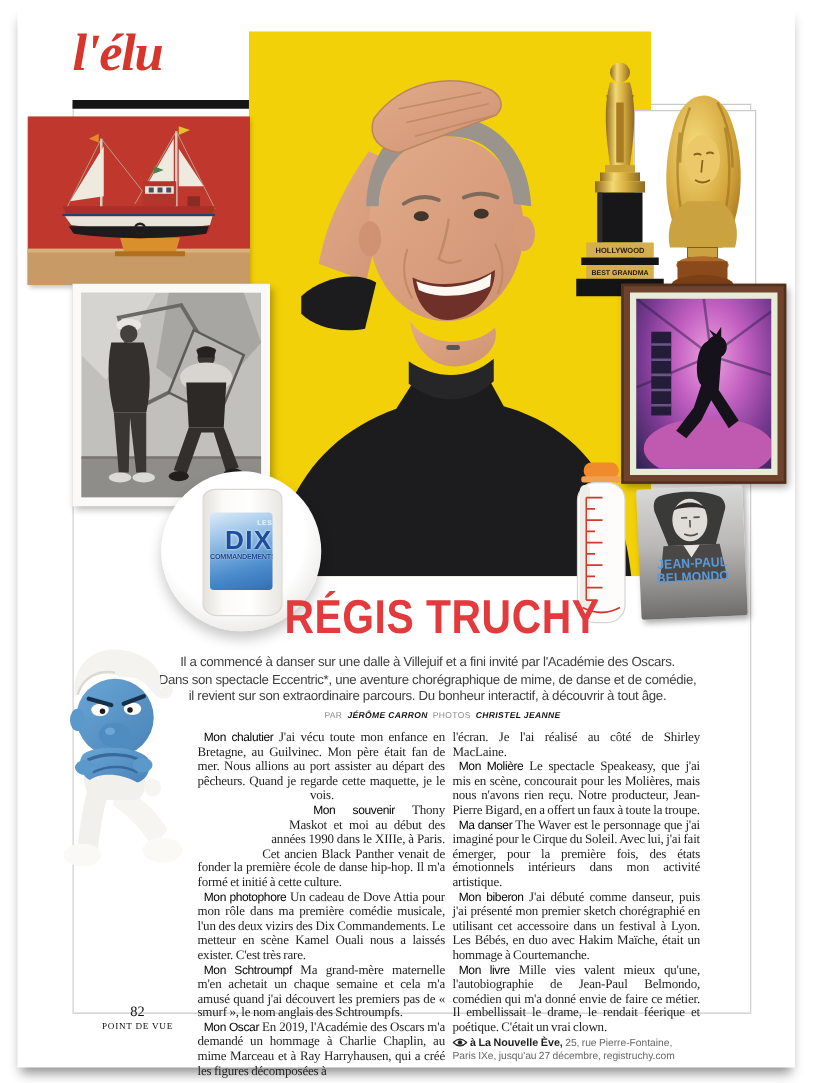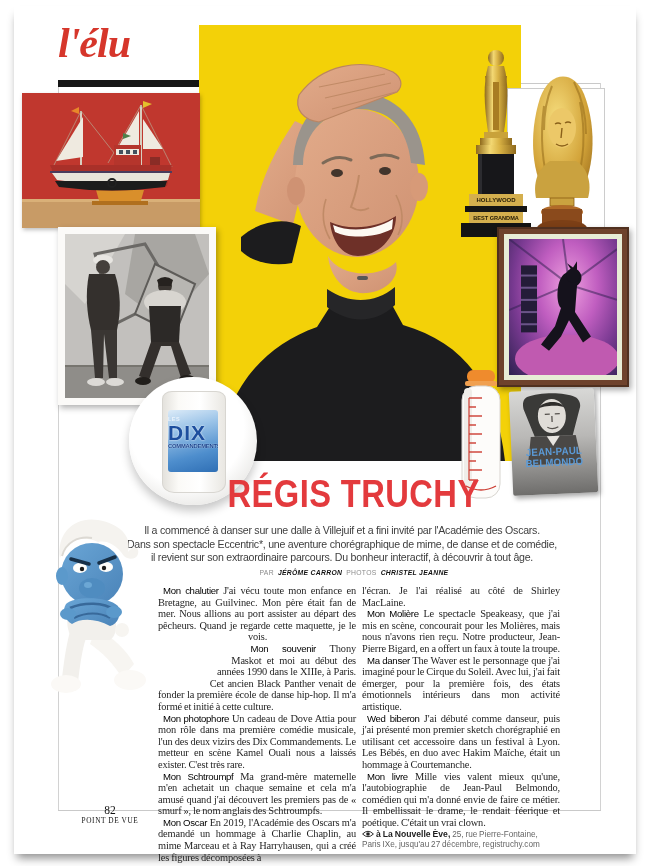--- a/index.html
+++ b/index.html
@@ -55,21 +55,21 @@
     border:2px solid #50301f;padding:5px;box-sizing:border-box;box-shadow:2px 3px 6px rgba(0,0,0,.35);}
   .waver .mat{width:100%;height:100%;background:#e7ecd6;padding:5px;box-sizing:border-box;}
   .waver .img{width:100%;height:100%;position:relative;overflow:hidden;
     background:radial-gradient(ellipse at 55% 35%, #f0a2e0 0%, #c05ec0 35%, #7a3a92 65%, #2e2150 100%);}
   .photophore{position:absolute;left:115px;top:371px;width:128px;height:128px;border-radius:50%;
     background:radial-gradient(circle at 45% 40%, #ffffff 55%, #e3e2df 85%, #d2d1ce 100%);
     box-shadow:0 6px 10px rgba(0,0,0,.22);overflow:hidden;}
   .cylinder{position:absolute;left:33px;top:14px;width:62px;height:100px;background:
     linear-gradient(90deg,#e4e2dd 0%,#fbfaf7 25%,#ffffff 60%,#e9e7e2 100%);
     border-radius:10px 10px 12px 12px/8px 8px 10px 10px;border:1px solid #d8d6d1;}
-  .label{position:absolute;left:5px;top:18px;width:50px;height:62px;text-align:left;
+  .label{position:absolute;left:5px;top:18px;width:50px;height:62px;text-align:right;
     background:linear-gradient(165deg,#dcebf8 0%,#9cc4e8 30%,#4e8ecd 70%,#2f6fb5 100%);
     border-radius:3px;color:#fff;overflow:hidden;}
   .label .l1{font-size:5.5px;font-weight:bold;color:#eaf3fc;margin-top:6px;letter-spacing:.5px;}
   .label .l2{font-size:21px;font-weight:bold;color:#1d4e9e;line-height:21px;letter-spacing:1px;
     text-shadow:0 0 2px #ffffff;}
   .label .l3{font-size:5.8px;font-weight:bold;color:#16408c;letter-spacing:-.2px;text-shadow:0 0 1px #fff;}
   .bottle{position:absolute;left:438px;top:362px;width:58px;height:136px;}
   .book{position:absolute;left:497px;top:384px;width:85px;height:104px;transform:rotate(-2.5deg);
     box-shadow:2px 3px 5px rgba(0,0,0,.35);border-radius:2px;overflow:hidden;
     background:linear-gradient(180deg,#d8d8d6 0%,#b9b8b6 45%,#6e6d6b 100%);}
@@ -325,21 +325,21 @@
       <p><span class="lead">Mon chalutier</span><span> J'ai vécu toute mon enfance en Bretagne, au Guilvinec. Mon père était fan de mer. Nous allions au port assister au départ des pêcheurs. Quand je regarde cette maquette, je le vois.</span></p>
       <p><span class="lead">Mon souvenir</span><span> Thony Maskot et moi au début des années 1990 dans le XIIIe, à Paris. Cet ancien Black Panther venait de fonder la première école de danse hip-hop. Il m'a formé et initié à cette culture.</span></p>
       <p><span class="lead">Mon photophore</span><span> Un cadeau de Dove Attia pour mon rôle dans ma première comédie musicale, l'un des deux vizirs des Dix Commandements. Le metteur en scène Kamel Ouali nous a laissés exister. C'est très rare.</span></p>
       <p><span class="lead">Mon Schtroumpf</span><span> Ma grand-mère maternelle m'en achetait un chaque semaine et cela m'a amusé quand j'ai découvert les premiers pas de « smurf », le nom anglais des Schtroumpfs.</span></p>
       <p><span class="lead">Mon Oscar</span><span> En 2019, l'Académie des Oscars m'a demandé un hommage à Charlie Chaplin, au mime Marceau et à Ray Harryhausen, qui a créé les figures décomposées à</span></p>
     </div>
     <div class="col">
       <p class="cont"><span>l'écran. Je l'ai réalisé au côté de Shirley MacLaine.</span></p>
       <p><span class="lead">Mon Molière</span><span> Le spectacle Speakeasy, que j'ai mis en scène, concourait pour les Molières, mais nous n'avons rien reçu. Notre producteur, Jean-Pierre Bigard, en a offert un faux à toute la troupe.</span></p>
       <p><span class="lead">Ma danser</span><span> The Waver est le personnage que j'ai imaginé pour le Cirque du Soleil. Avec lui, j'ai fait émerger, pour la première fois, des états émotionnels intérieurs dans mon activité artistique.</span></p>
-      <p><span class="lead">Wed biberon</span><span> J'ai débuté comme danseur, puis j'ai présenté mon premier sketch chorégraphié en utilisant cet accessoire dans un festival à Lyon. Les Bébés, en duo avec Hakim Maïche, était un hommage à Courtemanche.</span></p>
+      <p><span class="lead">Mon biberon</span><span> J'ai débuté comme danseur, puis j'ai présenté mon premier sketch chorégraphié en utilisant cet accessoire dans un festival à Lyon. Les Bébés, en duo avec Hakim Maïche, était un hommage à Courtemanche.</span></p>
       <p><span class="lead">Mon livre</span><span> Mille vies valent mieux qu'une, l'autobiographie de Jean-Paul Belmondo, comédien qui m'a donné envie de faire ce métier. Il embellissait le drame, le rendait féerique et poétique. C'était un vrai clown.</span></p>
       <div class="info">
         <svg class="eye" width="12" height="8" viewBox="0 0 20 12">
           <path d="M1 6 Q10 -3 19 6 Q10 15 1 6 Z" fill="none" stroke="#222" stroke-width="1.6"></path>
           <circle cx="10" cy="6" r="3" fill="#222"></circle>
         </svg><span class="ib">à La Nouvelle Ève,</span><span> 25, rue Pierre-Fontaine,</span>
         <div>Paris IXe, jusqu'au 27 décembre, registruchy.com</div>
       </div>
     </div>
   </div>

